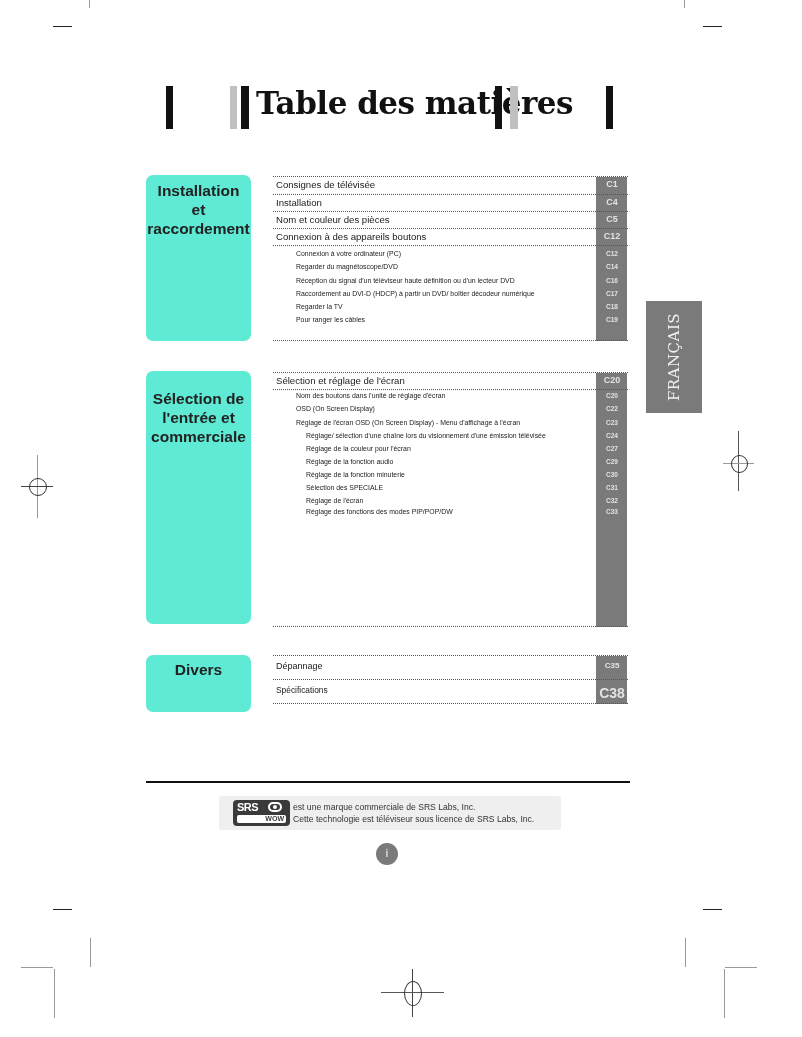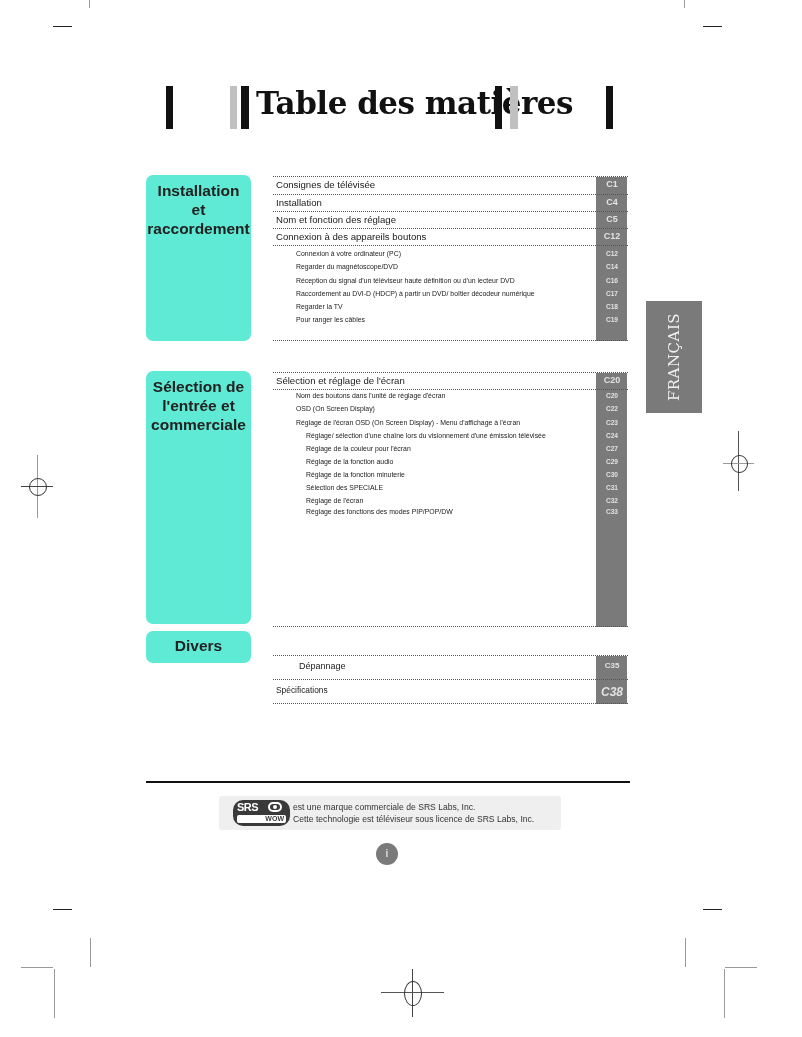--- a/index.html
+++ b/index.html
@@ -41,21 +41,21 @@
     background:#7a7a7a; }
   .lang-tab span { position:absolute; left:50%; top:50%;
     transform:translate(-50%,-50%) rotate(-90deg); color:#f0f0f0;
     font-family:"DejaVu Serif", serif; font-size:15px; letter-spacing:0.5px; white-space:nowrap; }
 
   
   .rule { position:absolute; left:146px; top:781px; width:484px; height:2px; background:#111; }
   .srs-box { position:absolute; left:219px; top:796px; width:342px; height:34px;
     background:#efefef; border-radius:3px; }
   .srs-logo { position:absolute; left:233px; top:800px; width:57px; height:26px;
-    background:#3a3a3a; border-radius:10px; }
+    background:#3a3a3a; border-radius:4px; }
   .srs-logo .srs { position:absolute; left:4px; top:1px; color:#fff; font-weight:bold;
     font-size:11px; letter-spacing:-0.5px; }
   .srs-logo .dot { position:absolute; left:35px; top:2px; width:14px; height:10px;
     border:2px solid #fff; border-radius:6px; box-sizing:border-box; }
   .srs-logo .dot::after { content:""; position:absolute; left:3px; top:1px; width:4px; height:4px;
     background:#fff; border-radius:50%; }
   .srs-logo .band { position:absolute; left:4px; top:15px; width:49px; height:8px; background:#fff;
     border-radius:2px; }
   .srs-logo .wow { position:absolute; right:6px; top:14px; color:#3a3a3a; font-size:7px;
     font-weight:bold; line-height:10px; }
@@ -138,21 +138,21 @@
   <div class="rows" style="top:0;">
     <div class="row main" style="top:179px;">
       <span class="t">Consignes de télévisée</span>
       <span class="p">C1</span>
     </div>
     <div class="row main" style="top:197px;">
       <span class="t">Installation</span>
       <span class="p">C4</span>
     </div>
     <div class="row main" style="top:214px;">
-      <span class="t">Nom et fonction des réglage</span>
+      <span class="t">Nom et couleur des pièces</span>
       <span class="p">C5</span>
     </div>
     <div class="row main" style="top:231px;">
       <span class="t">Connexion à des appareils boutons</span>
       <span class="p">C12</span>
     </div>
     <div class="row sub" style="top:250px;">
       <span class="t">Connexion à votre ordinateur (PC)</span>
       <span class="p">C12</span>
     </div>
@@ -174,21 +174,21 @@
     </div>
     <div class="row sub" style="top:316px;">
       <span class="t">Pour ranger les câbles</span>
       <span class="p">C19</span>
     </div>
   </div>
 </div>
 
 <div>
   <div class="sec-box" style="top:371px;height:253px;">
-    <span class="lbl" style="padding-top:6px;">
+    <span class="lbl" style="padding-top:18px;">
       <span style="display:block">Sélection de</span>
       <span style="display:block">l'entrée et</span>
       <span style="display:block">commerciale</span>
     </span>
   </div>
   <div class="pagecol" style="top:373px;height:254px;"></div>
 
   <div class="dot-line" style="top:372px;"></div>
   <div class="dot-line" style="top:389px;"></div>
   <div class="dot-line" style="top:626px;"></div>
@@ -235,39 +235,39 @@
       <span class="p">C32</span>
     </div>
     <div class="row subsub" style="top:508px;">
       <span class="t">Réglage des fonctions des modes PIP/POP/DW</span>
       <span class="p">C33</span>
     </div>
   </div>
 </div>
 
 <div>
-  <div class="sec-box" style="top:631px;height:32px;border-radius:7px;">
+  <div class="sec-box" style="top:655px;height:57px;border-radius:7px;">
     <span class="lbl" style="padding-top:5px;">
       <span style="display:block">Divers</span>
     </span>
   </div>
   <div class="pagecol" style="top:656px;height:48px;"></div>
 
   <div class="dot-line" style="top:655px;"></div>
   <div class="dot-line" style="top:679px;"></div>
   <div class="dot-line" style="top:703px;"></div>
 
   <div class="rows" style="top:0;">
     <div class="row main" style="top:661px;">
-      <span class="t" style="font-size:9px;margin-left:23px;">Dépannage</span>
+      <span class="t" style="font-size:9px;">Dépannage</span>
       <span class="p" style="font-size:8px;">C35</span>
     </div>
     <div class="row main" style="top:685px;">
       <span class="t" style="font-size:8.4px;">Spécifications</span>
-      <span class="p" style="font-size:12px;font-style:italic;">C38</span>
+      <span class="p" style="font-size:14px;">C38</span>
     </div>
   </div>
 </div>
 
 <div class="rule"></div>
 <div class="srs-box"></div>
 <div class="srs-logo">
   <span class="srs">SRS</span>
   <span class="dot"></span>
   <span class="band"></span>

